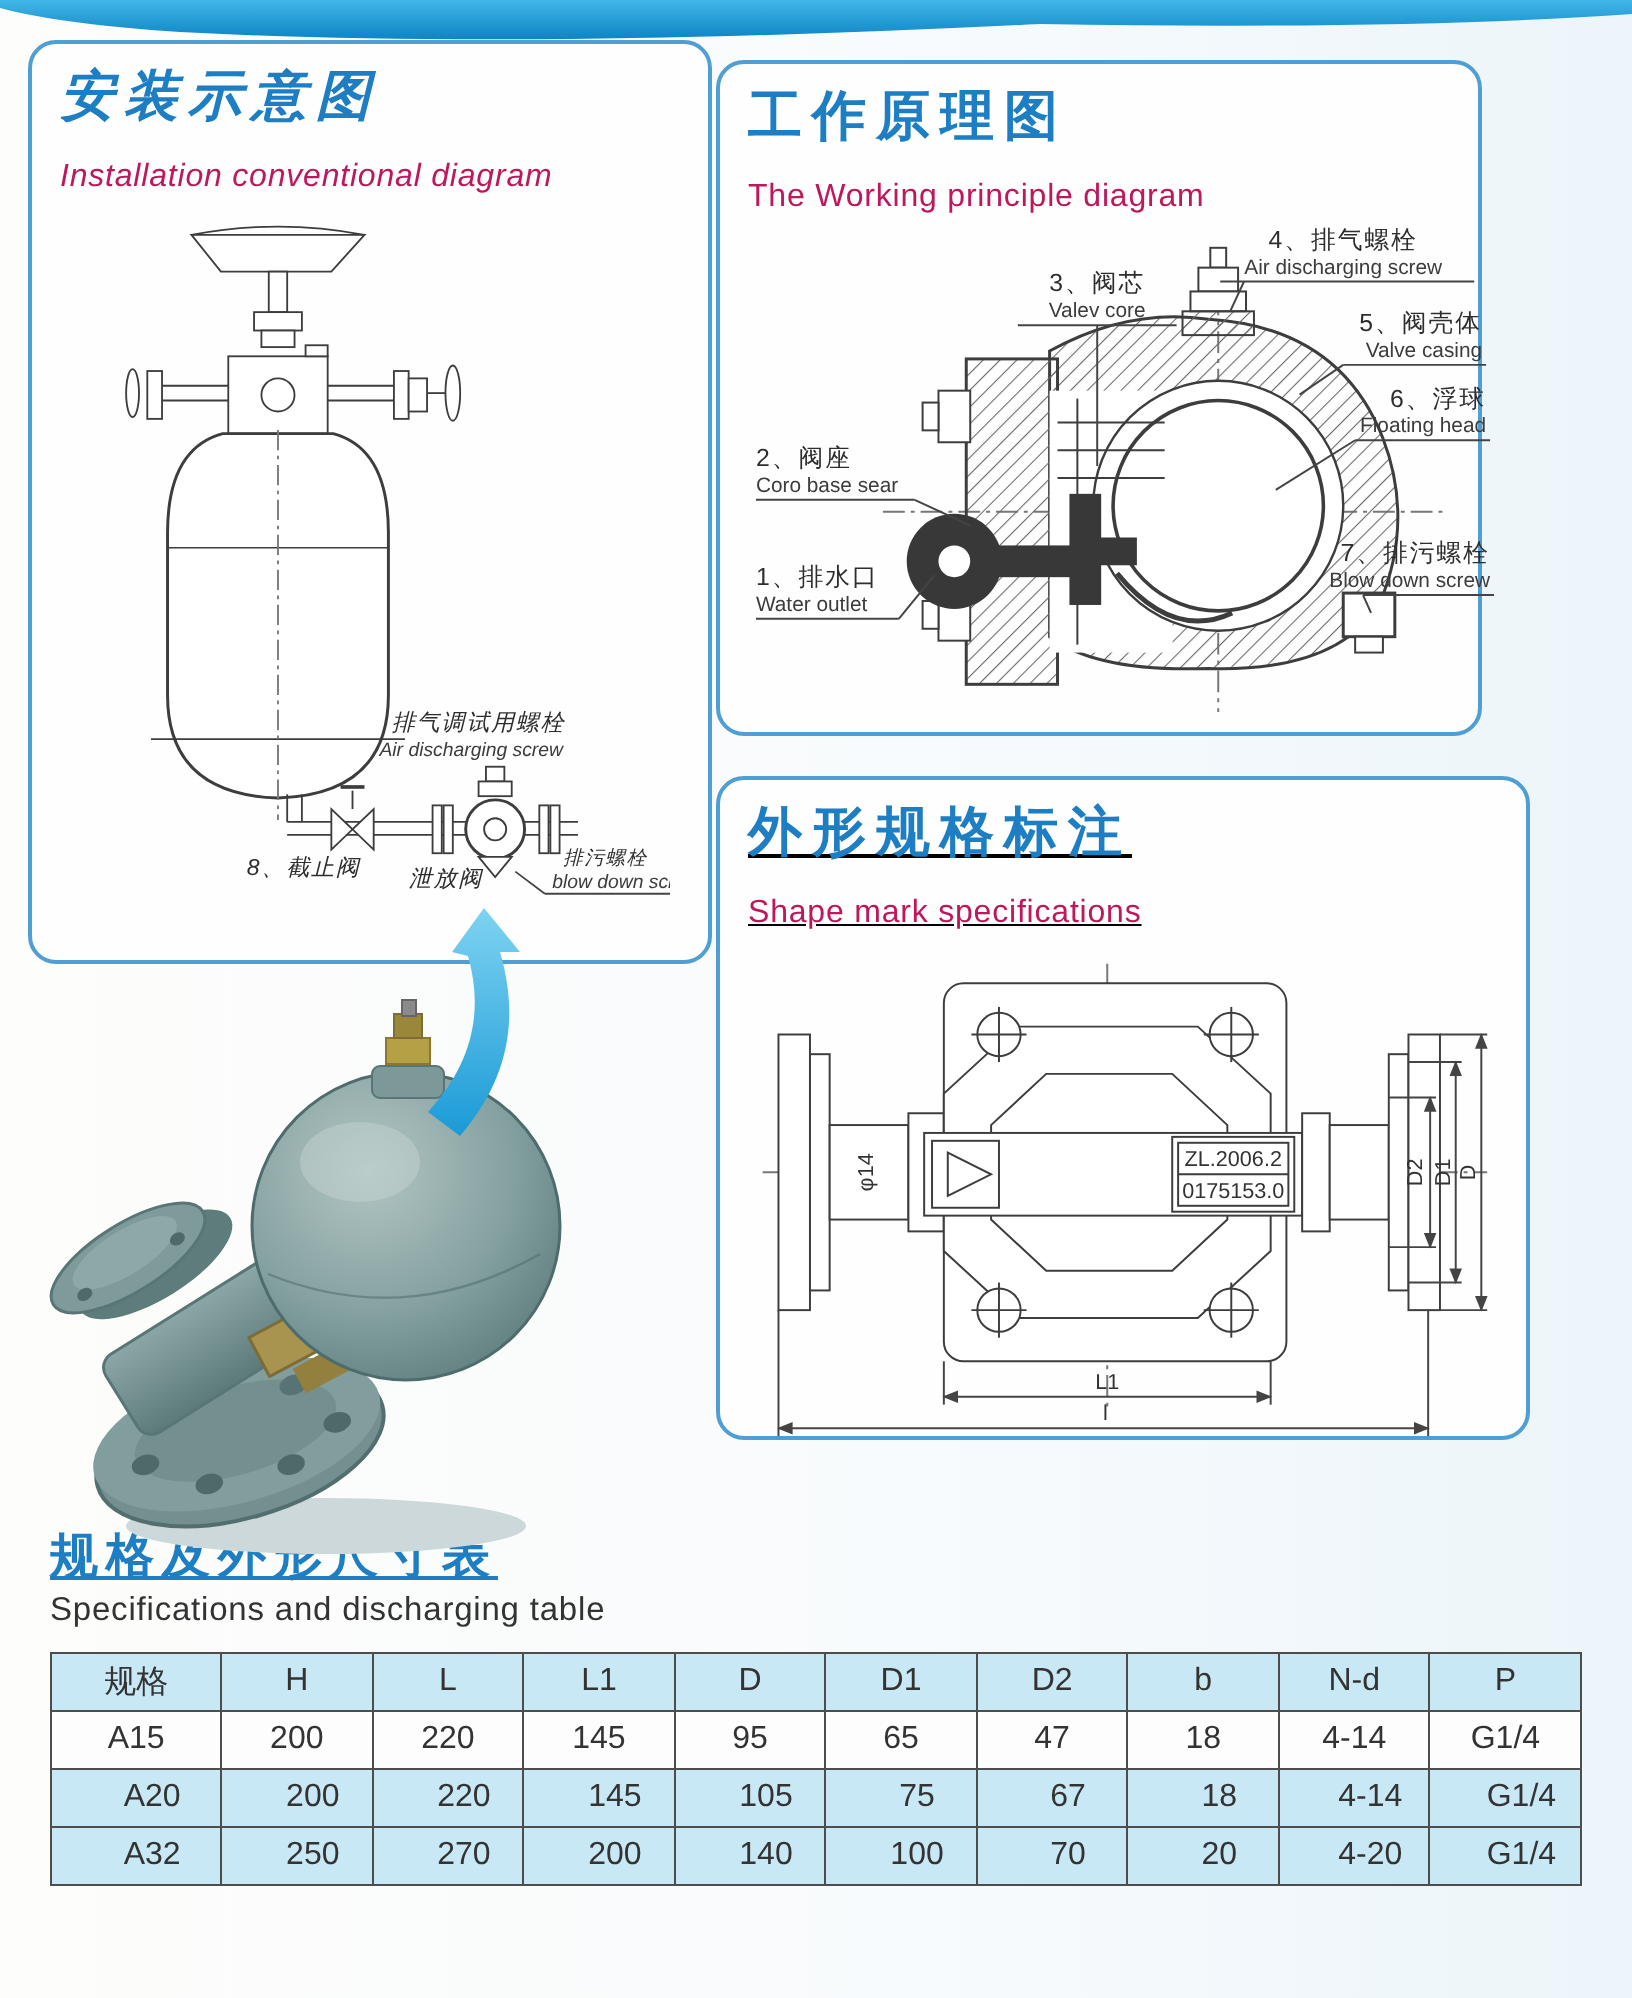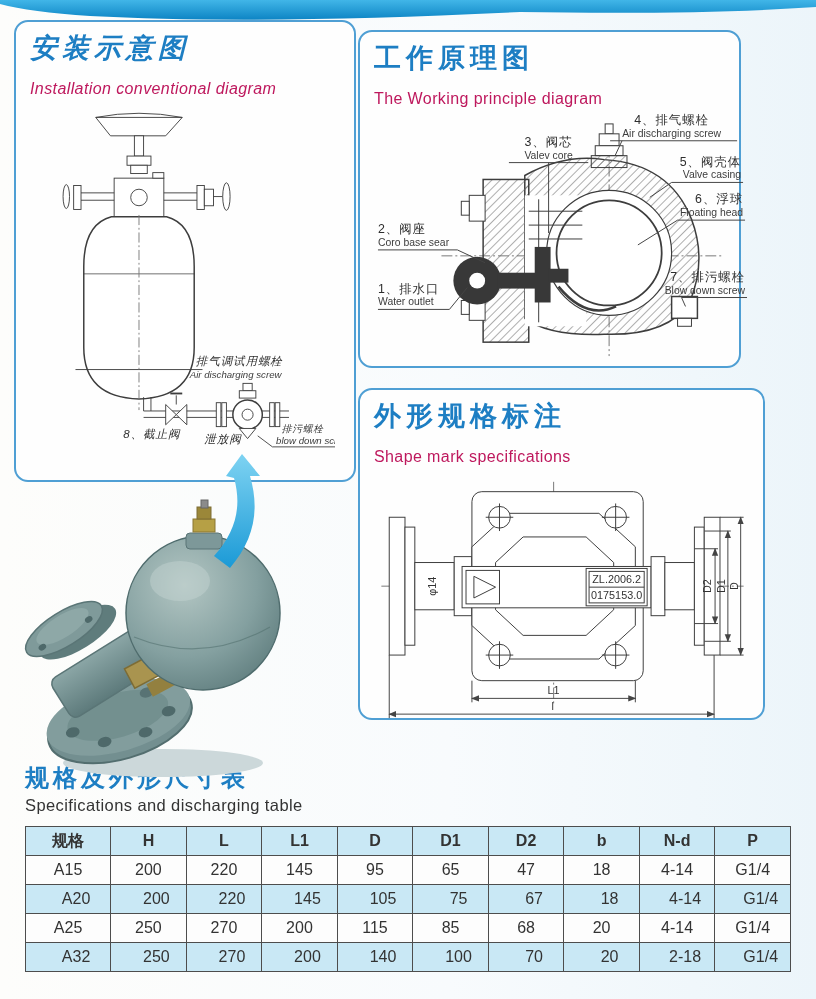--- a/index.html
+++ b/index.html
@@ -3,42 +3,42 @@
 <meta charset="utf-8">
 <style>
   html,body{margin:0;padding:0;}
   body{font-family:"Liberation Sans","DejaVu Sans",sans-serif;}
   .page{position:relative;width:816px;height:999px;overflow:hidden;
         background:linear-gradient(90deg,#fdfdfb 0%,#f8fbfd 55%,#ecf5fa 100%);}
   .band{position:absolute;top:0;left:0;width:816px;height:26px;}
   .panel{position:absolute;background:#fefefe;border:2px solid #4f9fd4;border-radius:14px;box-sizing:border-box;padding:12px 14px;}
   .p1{left:14px;top:20px;width:342px;height:462px;font-style:italic;}
   .p2{left:358px;top:30px;width:383px;height:338px;}
-  .p3{left:358px;top:388px;width:407px;height:332px;}
+  .p3{left:358px;top:388px;width:407px;height:332px;text-decoration:underline;}
   .t-zh{font-size:27px;font-weight:bold;color:#1d7ec3;letter-spacing:5px;line-height:1.1;}
   .t-en{font-size:16px;color:#be185d;letter-spacing:.4px;margin-top:16px;}
   .draw{display:block;margin:4px auto 0;}
   svg text{fill:#2e2e2e;}
   .zh-lbl{font-size:12.5px;letter-spacing:1px;}
   .en-lbl{font-size:10.5px;fill:#3c3c3c;}
   .sm-lbl{font-size:10.5px;letter-spacing:1px;}
   .dim{font-size:11px;fill:#333;}
   .ln{stroke:#3d3d3d;fill:none;}
   .wh{fill:#fff;stroke:#3d3d3d;}
   .dk{fill:#383838;stroke:none;}
   .cl{stroke:#777;stroke-width:1;stroke-dasharray:11 3 2 3;fill:none;}
   .ldr{stroke:#444;stroke-width:1;fill:none;}
   .photo-wrap{position:absolute;left:8px;top:495px;width:322px;height:292px;z-index:2;}
   .arrow-wrap{position:absolute;left:200px;top:448px;width:92px;height:136px;z-index:5;}
-  .sec-zh{position:absolute;left:25px;top:762px;font-size:24px;font-weight:bold;color:#1d7ec3;letter-spacing:4px;}
+  .sec-zh{position:absolute;left:25px;top:762px;font-size:24px;font-weight:bold;color:#1d7ec3;letter-spacing:4px;text-decoration:underline;}
   .sec-en{position:absolute;left:25px;top:796px;font-size:16.5px;color:#333;letter-spacing:.4px;}
   table.spec{position:absolute;left:25px;top:826px;width:766px;border-collapse:collapse;table-layout:fixed;
              font-size:16px;color:#333;}
   table.spec th,table.spec td{border:1px solid #4d4d4d;text-align:center;font-weight:normal;height:28px;padding:0;}
-  table.spec thead th{background:#c9e8f5;font-weight:bold;}
+  table.spec thead th{background:#c9e8f5;}
   table.spec tr.blue td{background:#c9e8f5;padding-left:16px;}
   table.spec tr.white td{background:#fdfdfd;}
   table.spec th:first-child{width:11%;}
 </style>
 </head>
 <body>
 
 <div class="page">
 
   <svg class="band" viewBox="0 0 816 26">
@@ -414,40 +414,28 @@
         <td>200</td>
         <td>220</td>
         <td>145</td>
         <td>105</td>
         <td>75</td>
         <td>67</td>
         <td>18</td>
         <td>4-14</td>
         <td>G1/4</td>
       </tr>
-      <tr class="white">
-        <td>A25</td>
-        <td>250</td>
-        <td>270</td>
-        <td>200</td>
-        <td>115</td>
-        <td>85</td>
-        <td>68</td>
-        <td>20</td>
-        <td>4-14</td>
-        <td>G1/4</td>
-      </tr>
       <tr class="blue">
         <td>A32</td>
         <td>250</td>
         <td>270</td>
         <td>200</td>
         <td>140</td>
         <td>100</td>
         <td>70</td>
         <td>20</td>
-        <td>2-18</td>
+        <td>4-20</td>
         <td>G1/4</td>
       </tr>
     </tbody>
   </table>
 
 </div>
 
 </body></html>

